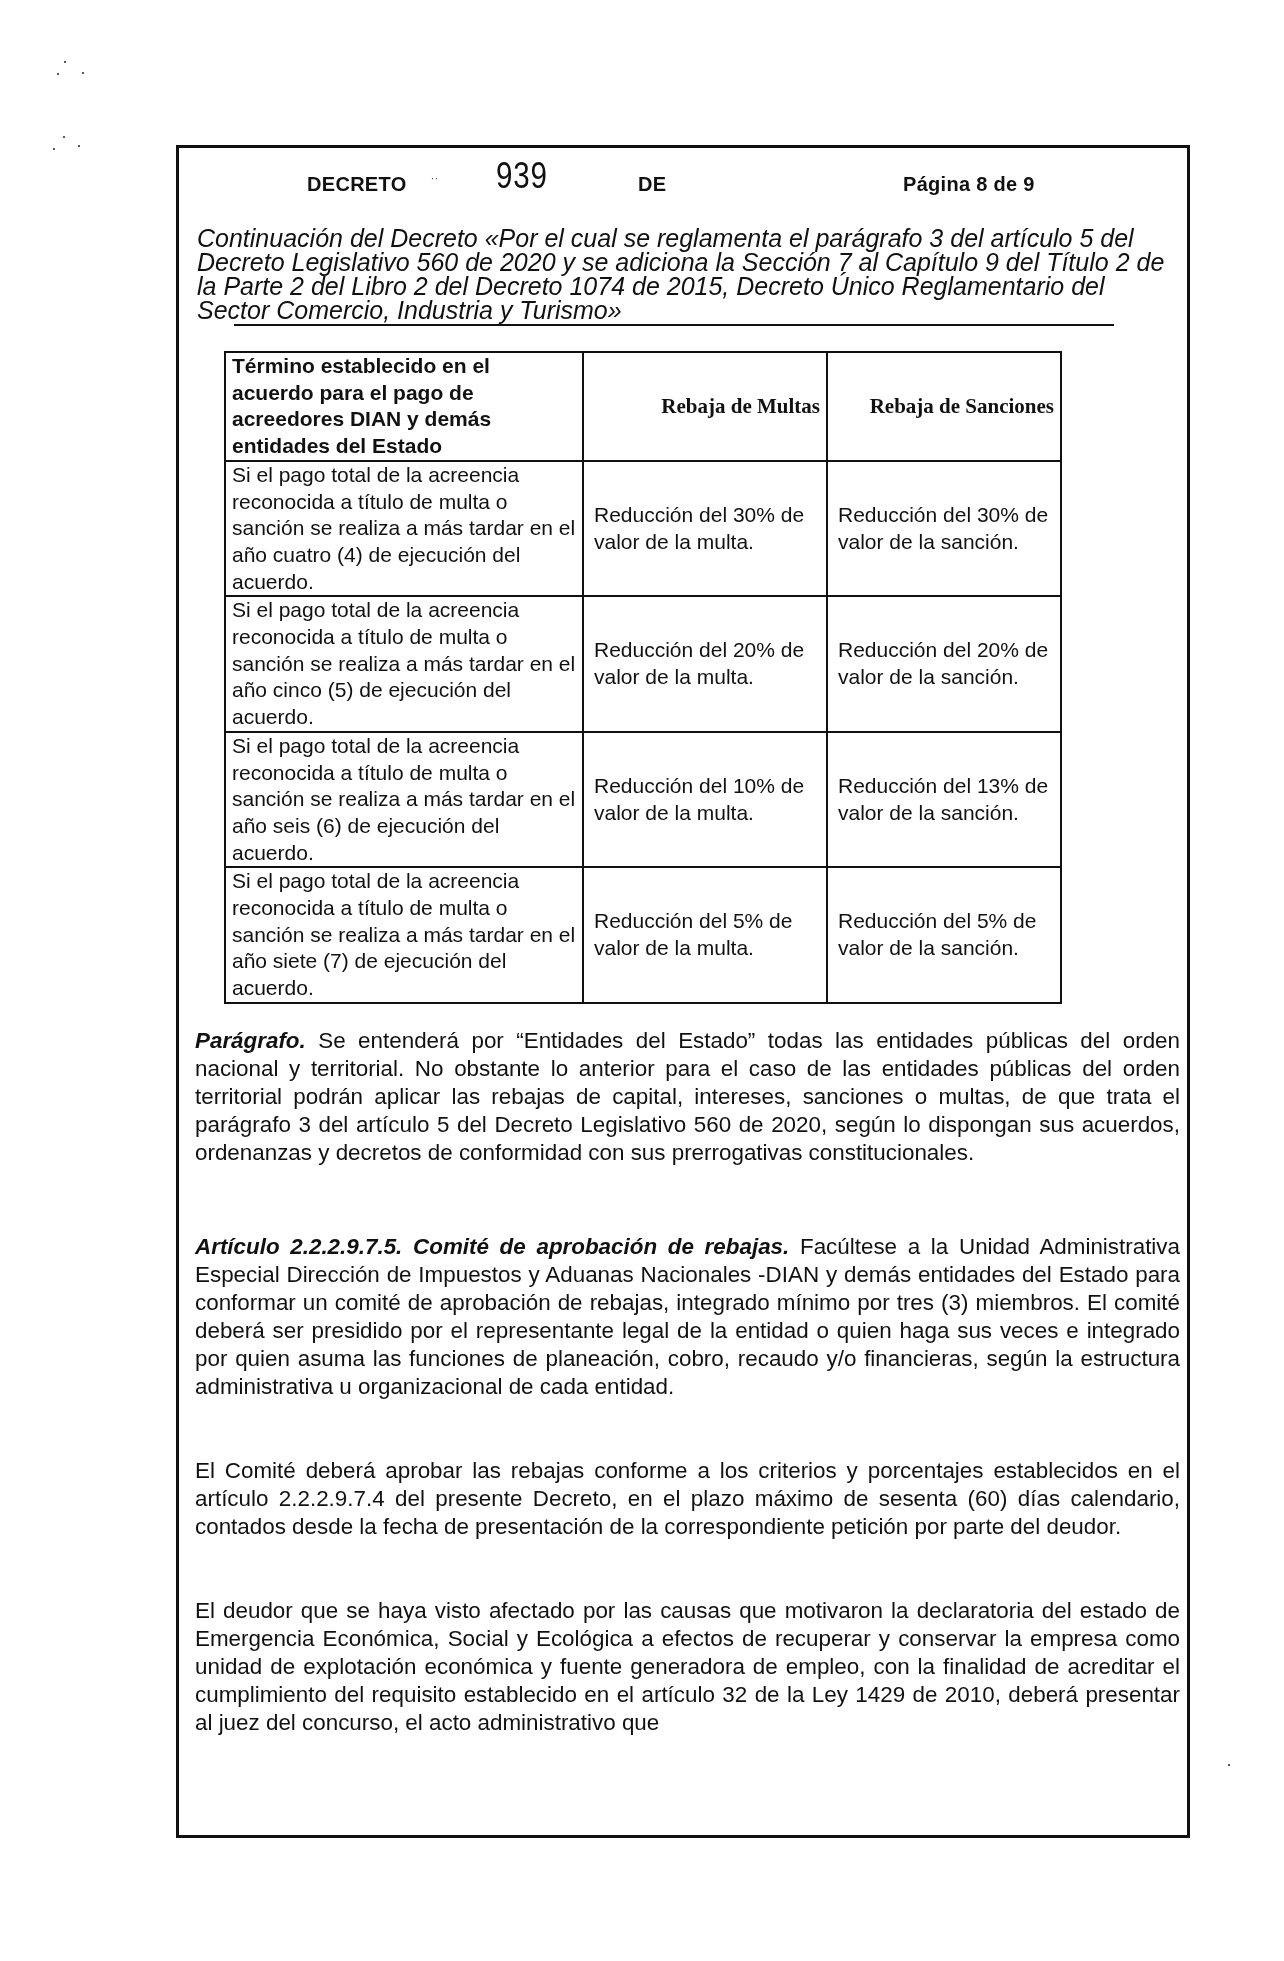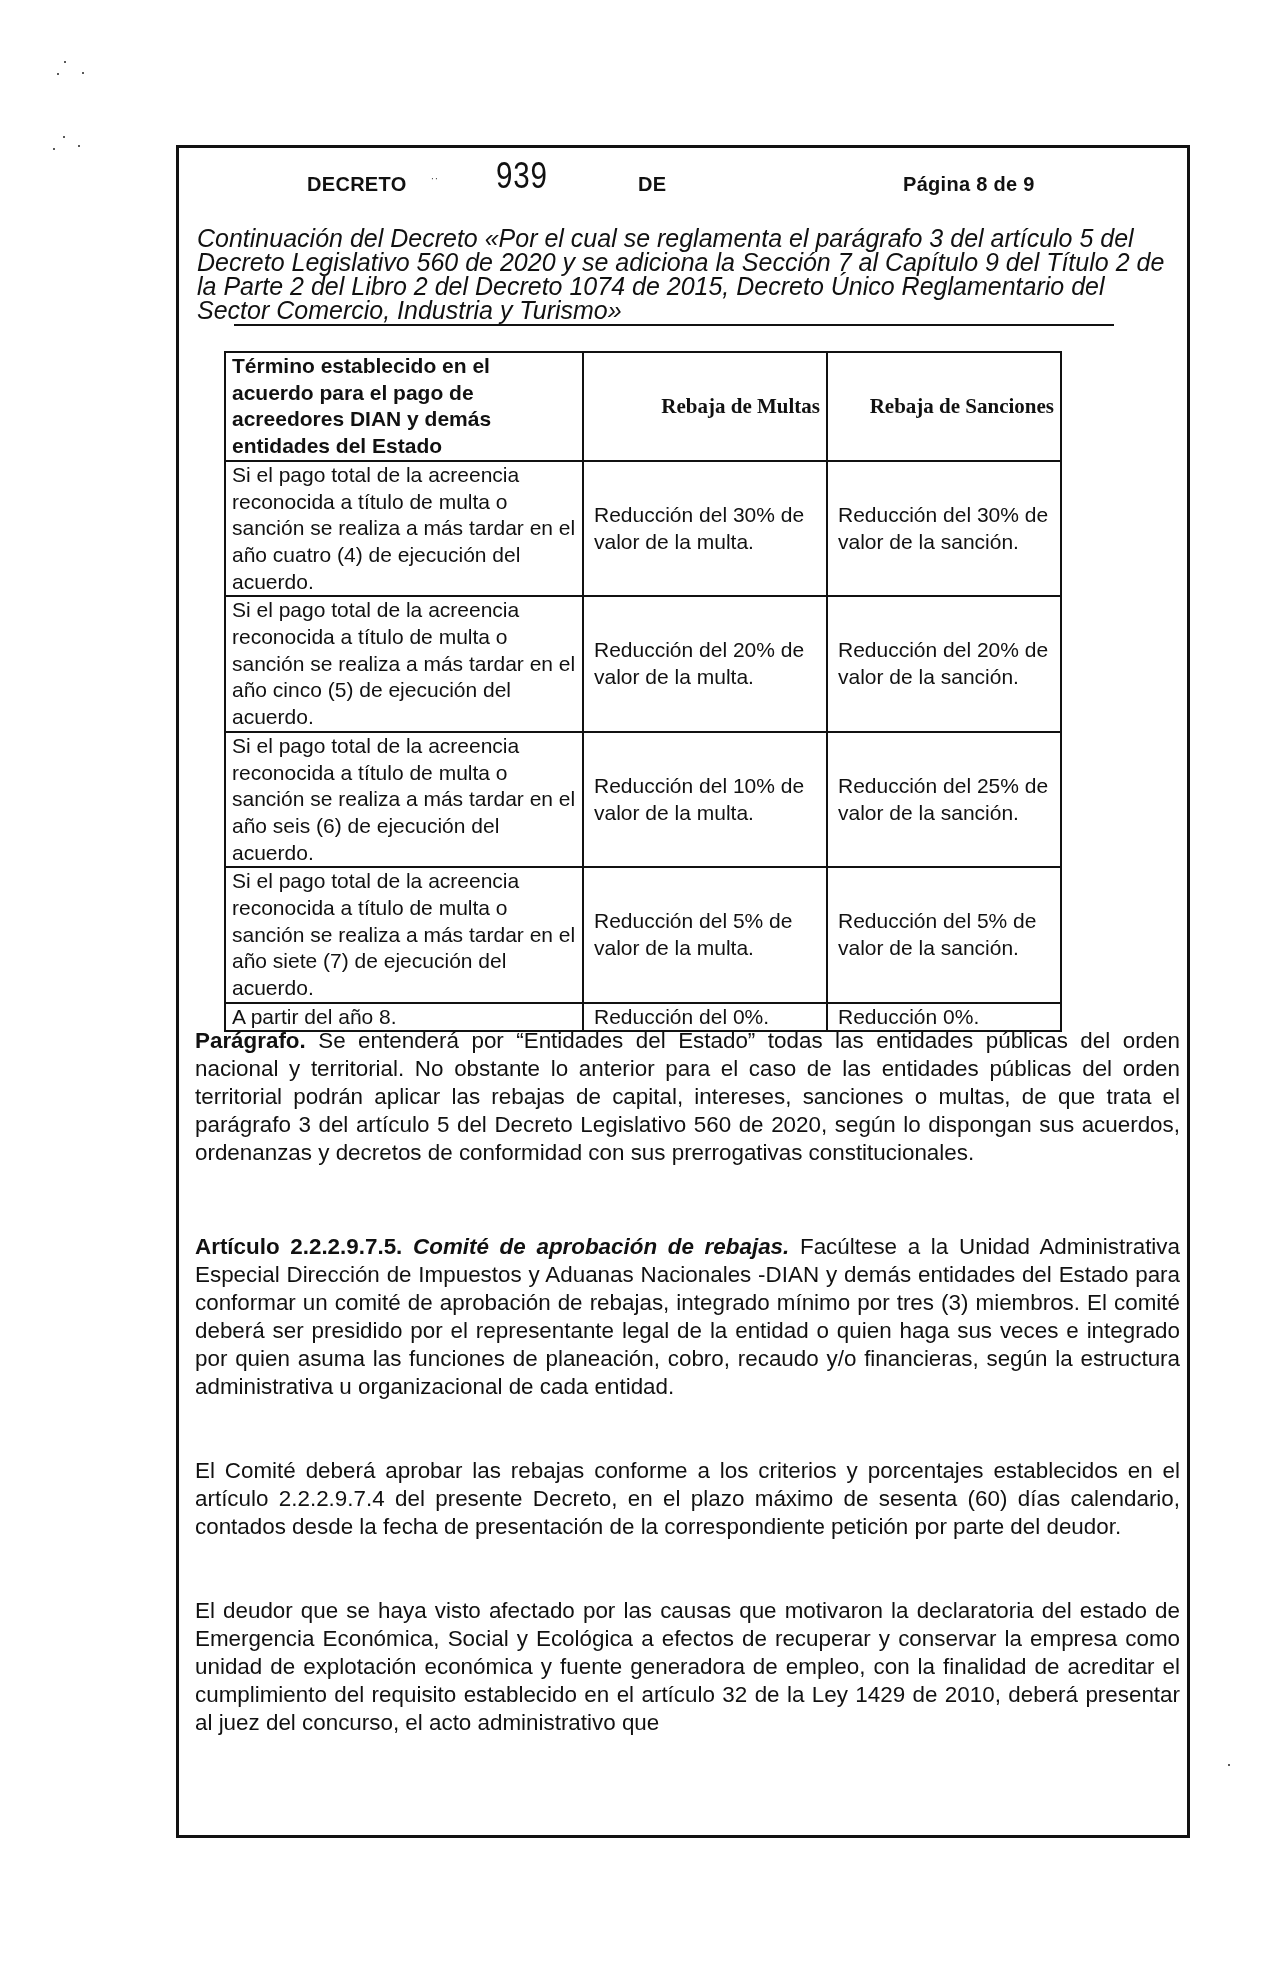--- a/index.html
+++ b/index.html
@@ -15,21 +15,21 @@
   table.rt td { border: 2px solid #111; vertical-align: middle; padding: 0 6px; line-height: 26.7px; margin-left: 17px; }
   table.rt td.c1 { width: 344px; }
   table.rt td.c2 { width: 226px; padding-left: 10px; }
   table.rt td.c3 { padding-left: 10px; }
   table.rt tr.head td { font-weight: bold; height: 104px; }
   table.rt tr.head td.c2, table.rt tr.head td.c3 { text-align: right; font-family: Liberation Serif, serif; }
   table.rt tr.row td { height: 130px; }
   table.rt tr.last td { height: 26px; line-height: 24px; }
   .body { position: absolute; left: 195px; width: 985px; font-size: 22.4px; line-height: 28px; text-align: justify; }
   .body p { margin: 0; }
-  .b { font-weight: bold; }
+  .b { font-weight: bold; font-style: italic; }
   .bi { font-weight: bold; font-style: italic; }
 </style>
 </head>
 <body>
 
 <span class="speck" style="left:64px;top:61px"></span>
 <span class="speck" style="left:57px;top:73px"></span>
 <span class="speck" style="left:82px;top:72px"></span>
 <span class="speck" style="left:63px;top:136px"></span>
 <span class="speck" style="left:53px;top:148px"></span>
@@ -60,31 +60,26 @@
     <td class="c3">Reducción del 30% de valor de la sanción.</td>
   </tr>
   <tr class="row">
     <td class="c1">Si el pago total de la acreencia reconocida a título de multa o sanción se realiza a más tardar en el año cinco (5) de ejecución del acuerdo.</td>
     <td class="c2">Reducción del 20% de valor de la multa.</td>
     <td class="c3">Reducción del 20% de valor de la sanción.</td>
   </tr>
   <tr class="row">
     <td class="c1">Si el pago total de la acreencia reconocida a título de multa o sanción se realiza a más tardar en el año seis (6) de ejecución del acuerdo.</td>
     <td class="c2">Reducción del 10% de valor de la multa.</td>
-    <td class="c3">Reducción del 25% de valor de la sanción.</td>
+    <td class="c3">Reducción del 13% de valor de la sanción.</td>
   </tr>
   <tr class="row">
     <td class="c1">Si el pago total de la acreencia reconocida a título de multa o sanción se realiza a más tardar en el año siete (7) de ejecución del acuerdo.</td>
     <td class="c2">Reducción del 5% de valor de la multa.</td>
     <td class="c3">Reducción del 5% de valor de la sanción.</td>
-  </tr>
-  <tr class="last">
-    <td class="c1">A partir del año 8.</td>
-    <td class="c2">Reducción del 0%.</td>
-    <td class="c3">Reducción 0%.</td>
   </tr>
 </tbody>
   </table>
 
 <div class="body" style="top:1027px">
   <p><span class="b">Parágrafo.</span><span> Se entenderá por “Entidades del Estado” todas las entidades públicas del orden nacional y territorial. No obstante lo anterior para el caso de las entidades públicas del orden territorial podrán aplicar las rebajas de capital, intereses, sanciones o multas, de que trata el parágrafo 3 del artículo 5 del Decreto Legislativo 560 de 2020, según lo dispongan sus acuerdos, ordenanzas y decretos de conformidad con sus prerrogativas constitucionales.</span></p>
 </div>
 
 <div class="body" style="top:1233px">
   <p><span class="b">Artículo 2.2.2.9.7.5.</span> <span class="bi">Comité de aprobación de rebajas.</span><span> Facúltese a la Unidad Administrativa Especial Dirección de Impuestos y Aduanas Nacionales -DIAN y demás entidades del Estado para conformar un comité de aprobación de rebajas, integrado mínimo por tres (3) miembros. El comité deberá ser presidido por el representante legal de la entidad o quien haga sus veces e integrado por quien asuma las funciones de planeación, cobro, recaudo y/o financieras, según la estructura administrativa u organizacional de cada entidad.</span></p>

